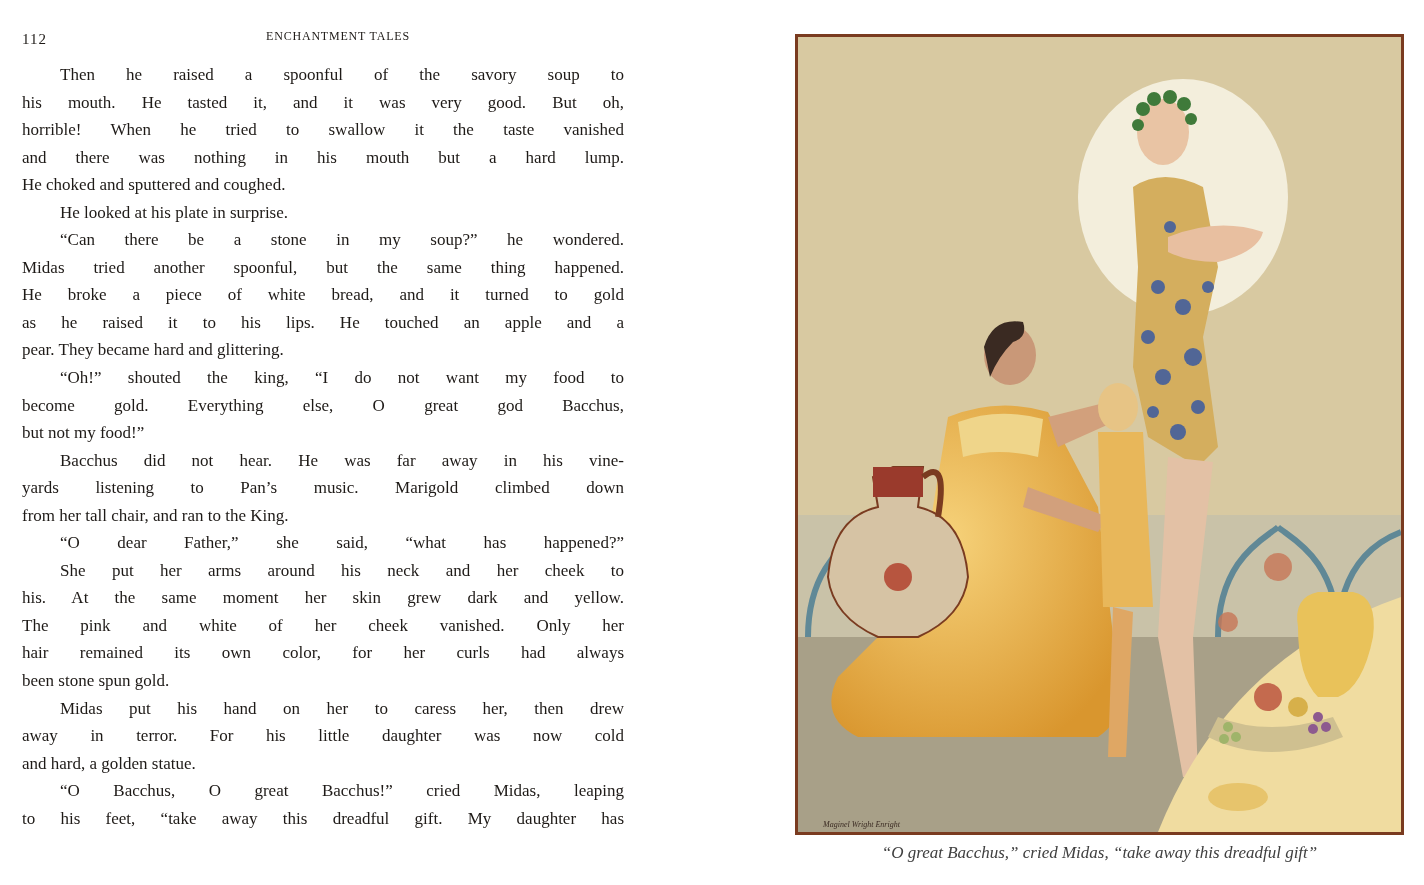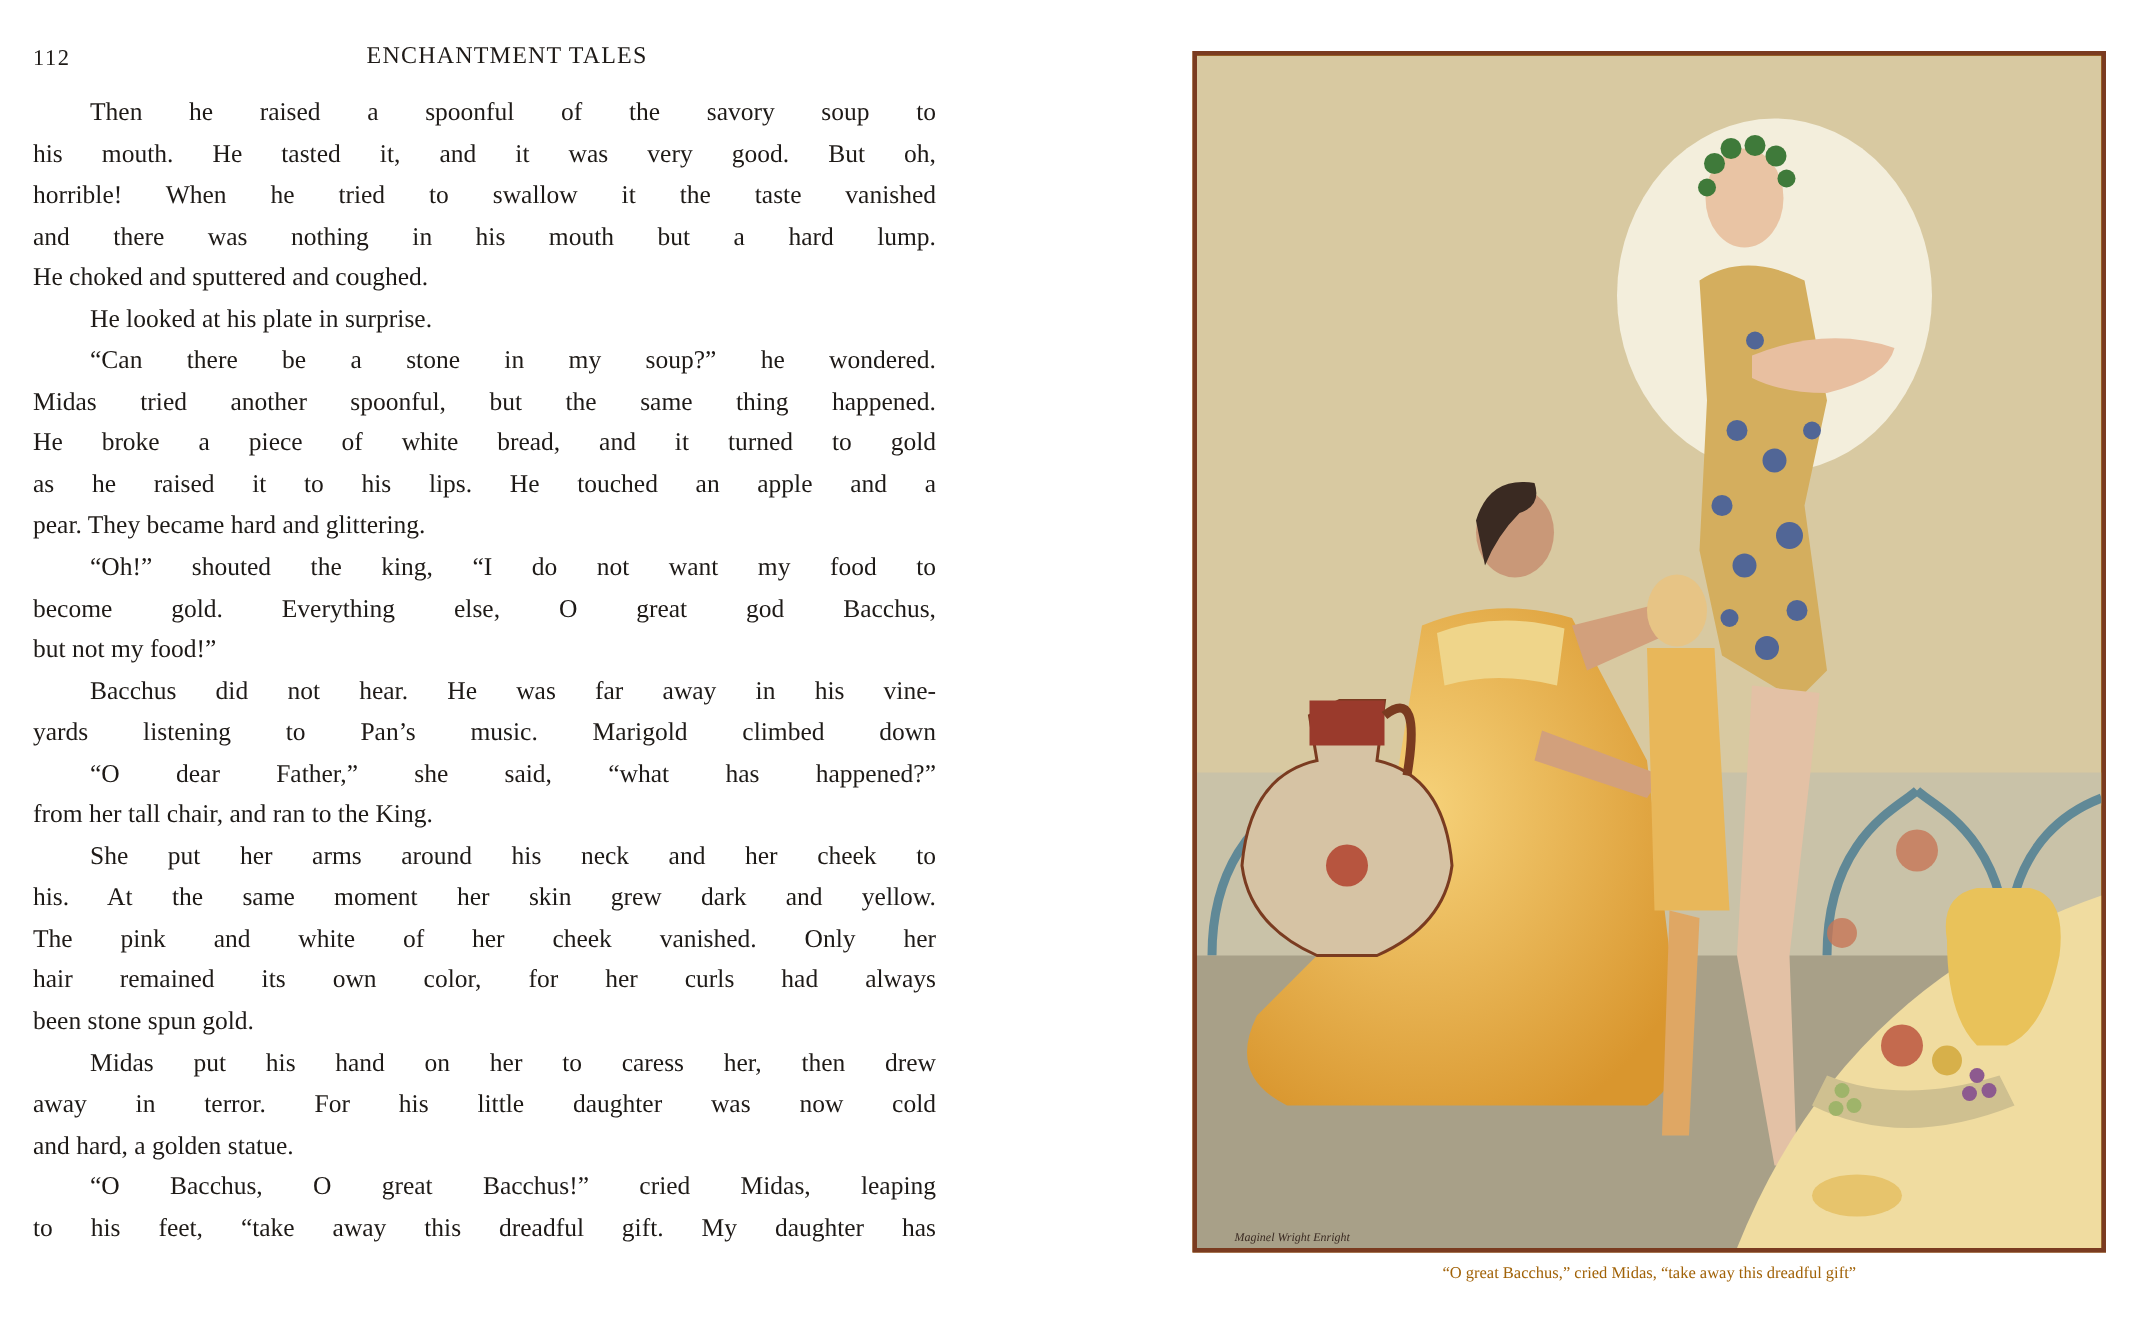--- a/index.html
+++ b/index.html
@@ -3,31 +3,31 @@
 <meta charset="utf-8">
 <style>
   html, body { margin: 0; padding: 0; }
   body {
     width: 1424px; height: 885px; background: #ffffff; position: relative; overflow: hidden;
     font-family: "Liberation Serif", "DejaVu Serif", serif; color: #1e1a17;
   }
   .left-page { position: absolute; left: 0; top: 0; width: 650px; height: 743px; }
   .running-head { position: absolute; top: 29px; left: 22px; width: 602px; height: 22px; }
   .page-number { position: absolute; left: 0; top: 2px; font-size: 15px; letter-spacing: 1px; }
-  .book-title { position: absolute; left: 0; right: 0; text-align: center; font-size: 16px; letter-spacing: 0.8px; padding-left: 30px; }
+  .book-title { position: absolute; left: 0; right: 0; text-align: center; font-size: 12px; letter-spacing: 0.8px; padding-left: 30px; }
   .body-text { position: absolute; left: 22px; top: 61px; width: 602px; }
   .line { height: 27.55px; line-height: 27.55px; font-size: 17px; white-space: nowrap; text-align: justify; text-align-last: justify; }
   .line.last { text-align-last: left; }
   .line.indent { padding-left: 38px; }
 
   .plate { position: absolute; left: 795px; top: 34px; width: 603px; height: 795px;
     border: 3px solid #7a3b20; background: #a16207; overflow: hidden; }
   .plate svg { display: block; }
   .caption { position: absolute; left: 795px; width: 609px; top: 843px; text-align: center;
-    font-size: 11px; color: #a16207; }
+    font-style: italic; font-size: 17px; color: #404040; }
 </style>
 </head>
 <body>
 
 <div class="left-page">
   <div class="running-head">
     <span class="page-number">112</span>
     <div class="book-title">ENCHANTMENT TALES</div>
   </div>
   <div class="body-text" id="body-text">
@@ -40,22 +40,22 @@
       <div class="line indent">“Can there be a stone in my soup?” he wondered.</div>
       <div class="line">Midas tried another spoonful, but the same thing happened.</div>
       <div class="line">He broke a piece of white bread, and it turned to gold</div>
       <div class="line">as he raised it to his lips.  He touched an apple and a</div>
       <div class="line last">pear.  They became hard and glittering.</div>
       <div class="line indent">“Oh!” shouted the king, “I do not want my food to</div>
       <div class="line">become gold.  Everything else, O great god Bacchus,</div>
       <div class="line last">but not my food!”</div>
       <div class="line indent">Bacchus did not hear.  He was far away in his vine-</div>
       <div class="line">yards listening to Pan’s music.  Marigold climbed down</div>
+      <div class="line last">from her tall chair, and ran to the King.</div>
       <div class="line indent">“O dear Father,” she said, “what has happened?”</div>
-      <div class="line last">from her tall chair, and ran to the King.</div>
       <div class="line indent">She put her arms around his neck and her cheek to</div>
       <div class="line">his.  At the same moment her skin grew dark and yellow.</div>
       <div class="line">The pink and white of her cheek vanished.  Only her</div>
       <div class="line">hair remained its own color, for her curls had always</div>
       <div class="line last">been stone spun gold.</div>
       <div class="line indent">Midas put his hand on her to caress her, then drew</div>
       <div class="line">away in terror.  For his little daughter was now cold</div>
       <div class="line last">and hard, a golden statue.</div>
       <div class="line indent">“O Bacchus, O great Bacchus!” cried Midas, leaping</div>
       <div class="line">to his feet, “take away this dreadful gift.  My daughter has</div>

